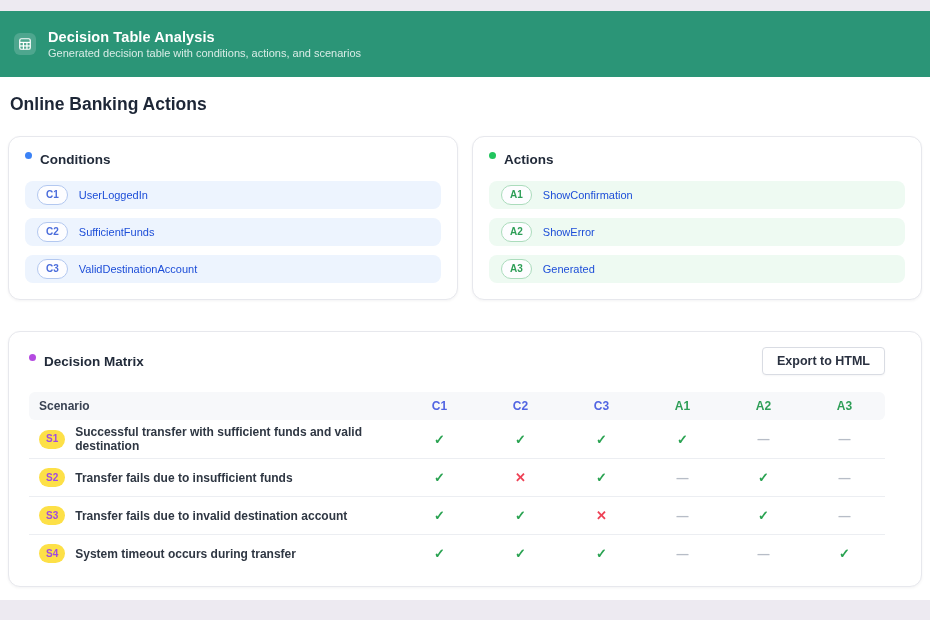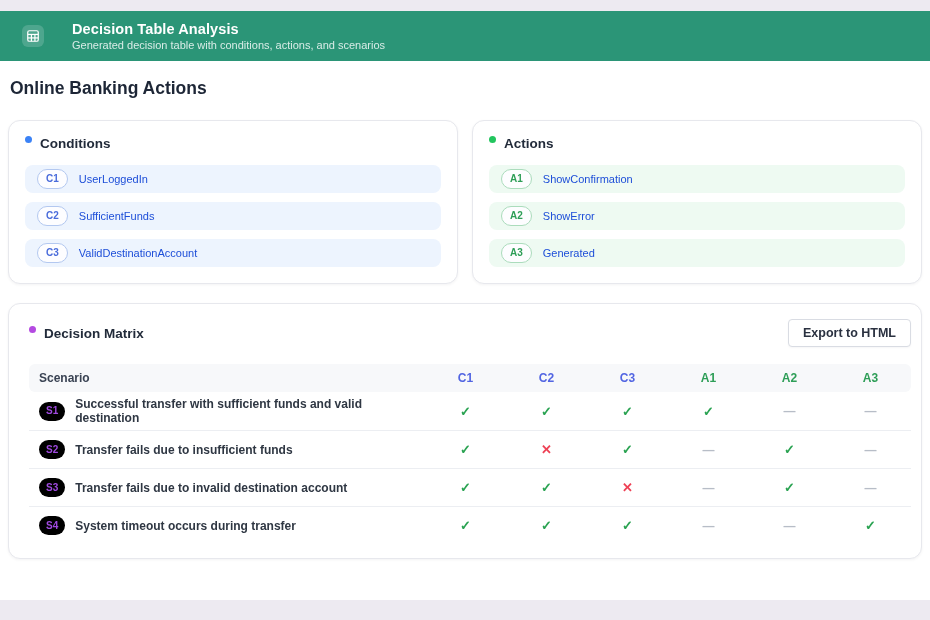--- a/index.html
+++ b/index.html
@@ -10,26 +10,26 @@
     overflow: hidden;
   }
   .page {
     margin-top: 11px;
     background: #ffffff;
     height: 589px;
     width: 930px;
   }
   
   .app-header {
-    height: 50px;
+    height: 66px;
     background: #2b9577;
     display: flex;
     align-items: center;
-    padding: 0 22px;
-    gap: 28px;
+    padding: 0 14px;
+    gap: 12px;
   }
   .app-icon {
     width: 22px; height: 22px;
     border-radius: 6px;
     background: rgba(255,255,255,0.17);
     display: flex; align-items: center; justify-content: center;
     flex: 0 0 auto;
   }
   .app-header-text { display: flex; flex-direction: column; gap: 2px; }
   .app-title { color: #ffffff; font-size: 14.5px; font-weight: 700; letter-spacing: .1px; }
@@ -80,22 +80,22 @@
     border-radius: 999px;
     background: #fdfdff;
     line-height: 1.4;
   }
   .pill-cond { color: #4a6cdb; border: 1px solid #b3c8f0; }
   .pill-act  { color: #2e9e57; border: 1px solid #abdcbc; }
   .item-label { font-size: 11px; color: #1d4ed8; }
 
   
   .matrix-card {
-    margin-top: 19px;
-    padding: 15px 10px 14px 20px;
+    margin-top: 31px;
+    padding: 15px 36px 14px 20px;
   }
   .matrix-head {
     display: flex; align-items: center; justify-content: space-between;
   }
   .export-btn {
     background: #ffffff;
     border: 1px solid #d9dce3;
     border-radius: 4px;
     padding: 6px 14px;
     font-family: "Liberation Sans", sans-serif;
@@ -119,21 +119,21 @@
   .col-a { color: #2e9e57; font-size: 12px; font-weight: 700; }
 
   .t-row {
     display: flex; align-items: center;
     height: 38px;
   }
   .t-row + .t-row { border-top: 1px solid #eceef2; }
   .pill-s {
     font-size: 10px; font-weight: 700;
     color: #a04ae0;
-    background: #000000;
+    background: #fde047;
     border-radius: 999px;
     padding: 2.5px 7px;
     line-height: 1.4;
     flex: 0 0 auto;
   }
   .scenario-label { font-size: 12px; font-weight: 700; color: #2f3743; }
   .cell { font-size: 13px; }
   .cell-check { color: #2aa352; font-weight: 700; }
   .cell-cross { color: #ee4155; font-weight: 700; }
   .cell-dash  { color: #b7bdc7; font-weight: 700; font-size: 12px; }

